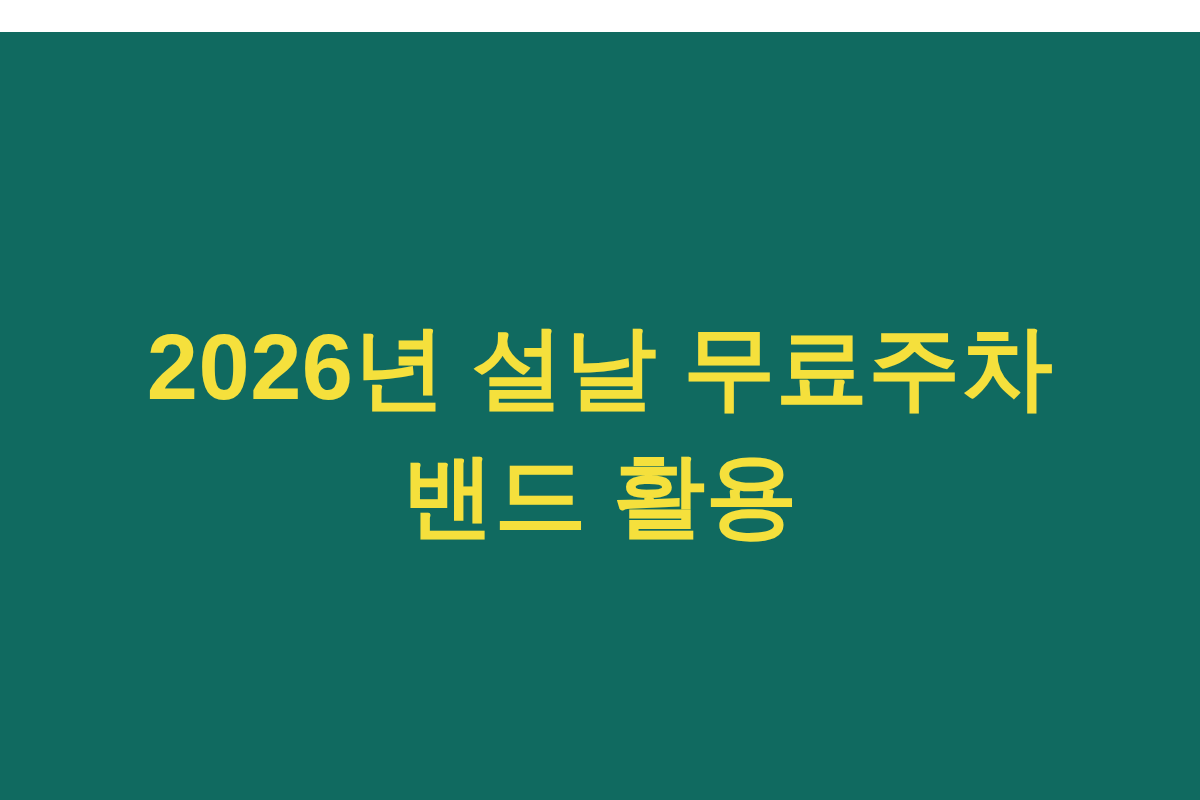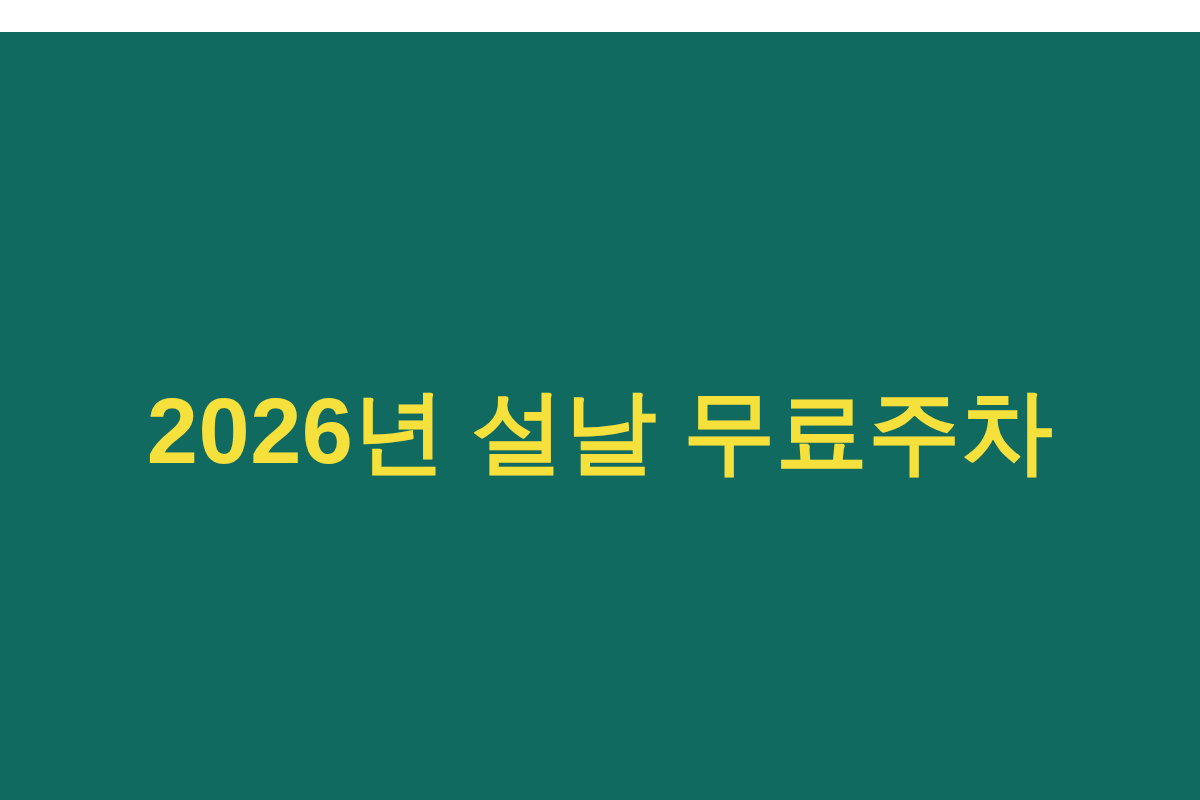--- a/index.html
+++ b/index.html
@@ -57,15 +57,16 @@
 </head>
 <body>
 
 <div id="thumbnail-card" style="background: rgb(16, 106, 96);">
 
   <div id="headline-block">
 
     <span class="headline-line line-1" style="color: rgb(245, 224, 60);">2026년 설날 무료주차</span>
 
 
+    <span class="headline-line line-3" style="color: rgb(245, 224, 60);">밴드 활용</span>
 
   </div>
 </div>
 
 </body></html>

